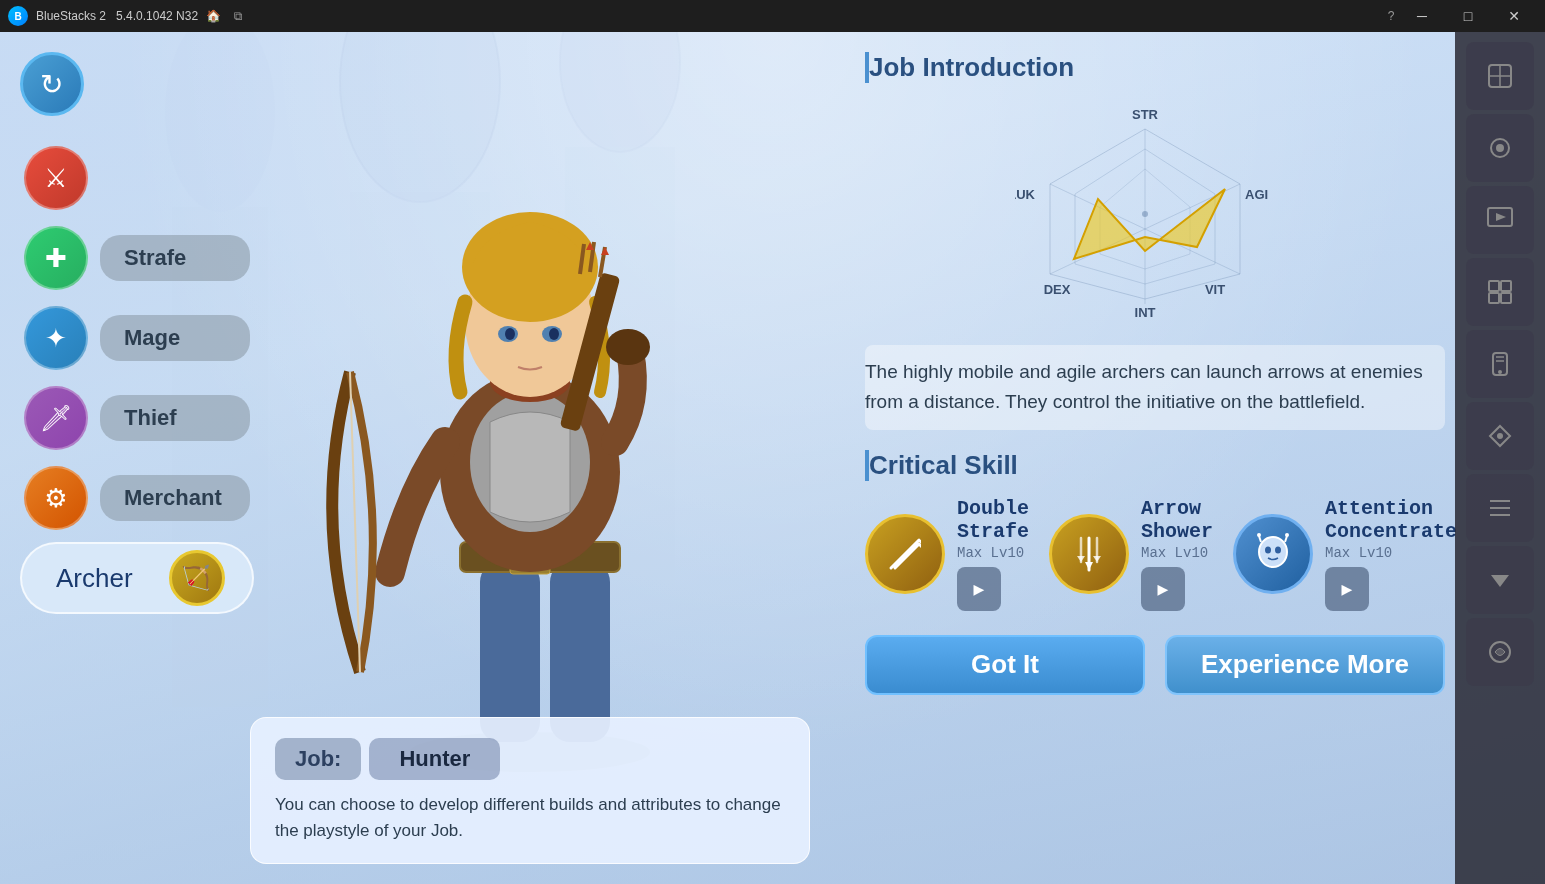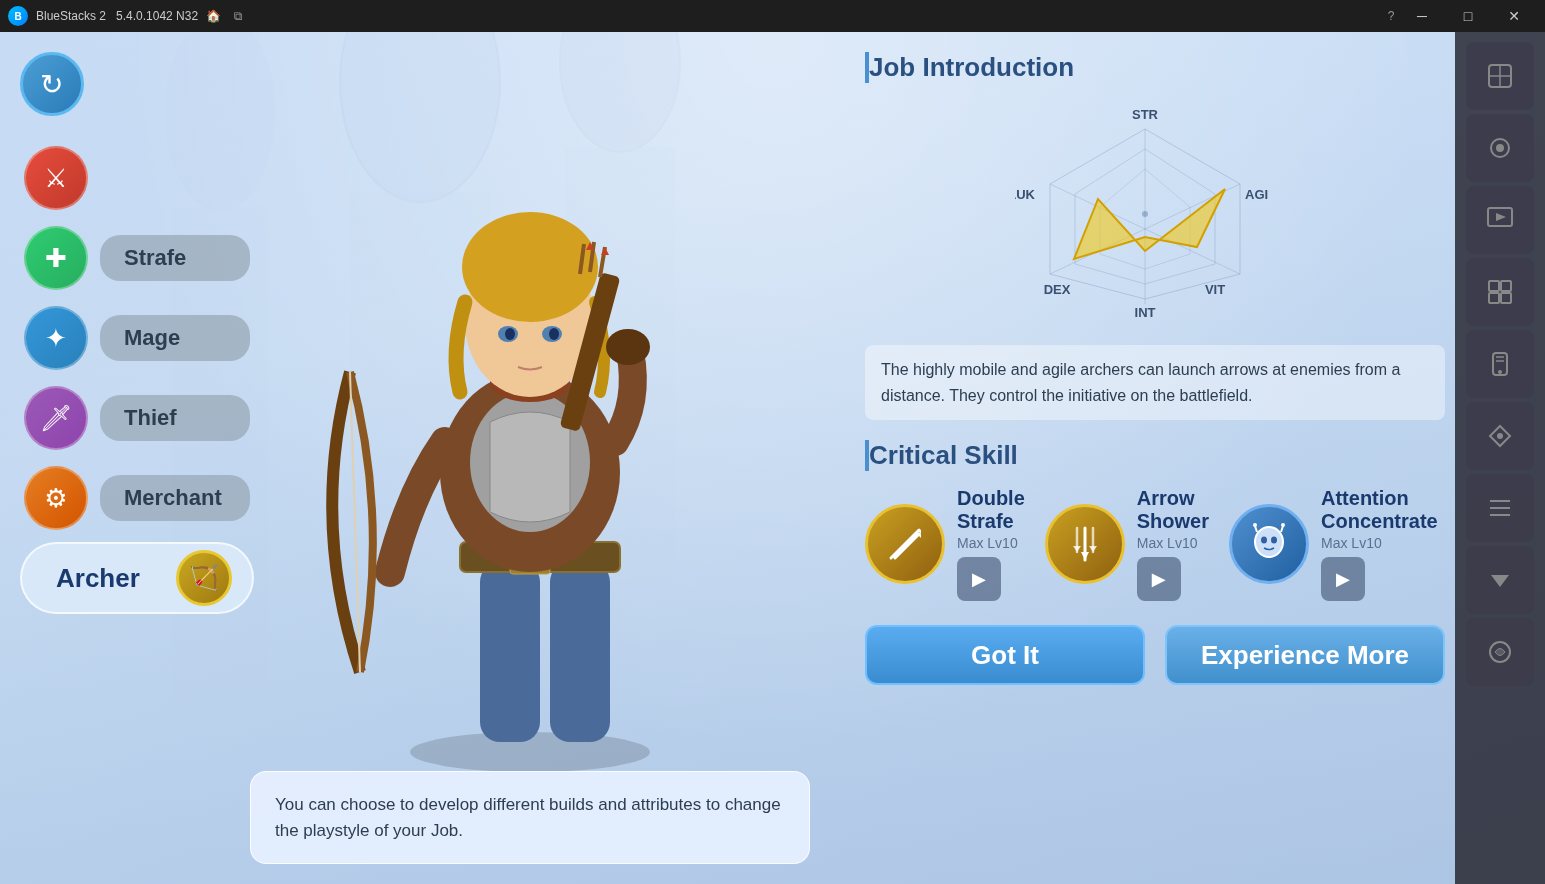--- a/index.html
+++ b/index.html
@@ -295,36 +295,37 @@
       width: 280px;
       height: 230px;
     }
     .stat-label {
       font-size: 13px;
       font-weight: bold;
       fill: #3a5070;
     }
 
     .job-desc-text {
-      font-size: 16px;
+      font-size: 19px;
       color: #2c3e50;
       line-height: 1.6;
       background: rgba(255,255,255,0.4);
       border-radius: 8px;
-      padding: 12px 16px;
+      padding: 12px 0;
     }
 
     
     .critical-skill-section {
       margin-bottom: 20px;
     }
     .skill-item {
       display: flex;
       flex-direction: column;
       align-items: flex-end;
+      font-family: Liberation Mono, monospace;
     }
     .skill-icon-row {
       display: flex;
       align-items: center;
       gap: 12px;
       margin-bottom: 4px;
     }
     .skill-icon {
       width: 80px;
       height: 80px;
@@ -469,21 +470,21 @@
       <div class="job-icon-circle" style="background:linear-gradient(135deg,#9b59b6,#8e44ad);">🗡</div>
       <div class="job-label">Thief</div>
     </div>
 
     <div class="job-item">
       <div class="job-icon-circle" style="background:linear-gradient(135deg,#e67e22,#d35400);">⚙</div>
       <div class="job-label">Merchant</div>
     </div>
 
     <div class="job-item archer-item">
-      <div class="job-label" style="background:transparent;font-size:26px;color:#1a3a6e;font-weight:bold;min-width:120px;">Archer</div>
+      <div class="job-label" style="background:transparent;font-size:26px;color:#1a3a6e;font-weight:normal;min-width:120px;">Archer</div>
       <div class="archer-skill-icon">🏹</div>
     </div>
   </div>
 
   <div class="character-display">
     <svg class="char-svg" viewBox="0 0 560 720">
 
       <ellipse cx="280" cy="680" rx="120" ry="20" fill="rgba(0,0,0,0.15)"></ellipse>
 
       <rect x="230" y="490" width="60" height="180" rx="20" fill="#4a6a9a"></rect>
@@ -528,20 +529,24 @@
       <line x1="340" y1="200" x2="344" y2="170" stroke="#8a5820" stroke-width="4"></line>
       <line x1="350" y1="205" x2="355" y2="175" stroke="#8a5820" stroke-width="4"></line>
       <line x1="330" y1="202" x2="334" y2="172" stroke="#8a5820" stroke-width="4"></line>
 
       <polygon points="340,170 336,178 344,178" fill="#c84020"></polygon>
       <polygon points="355,175 351,183 359,183" fill="#c84020"></polygon>
     </svg>
   </div>
 
   <div class="job-tooltip">
+    <div class="job-tooltip-title-row">
+      <div class="job-tooltip-label">Job:</div>
+      <div class="job-tooltip-value">Hunter</div>
+    </div>
     <div class="job-tooltip-desc">You can choose to develop different builds and attributes to change the playstyle of your Job.</div>
   </div>
 
   <div class="right-panel">
 
     <div class="job-intro-section">
       <div class="section-title">Job Introduction</div>
 
       <div class="radar-container">
         <svg class="radar-svg" viewBox="0 0 280 230">

